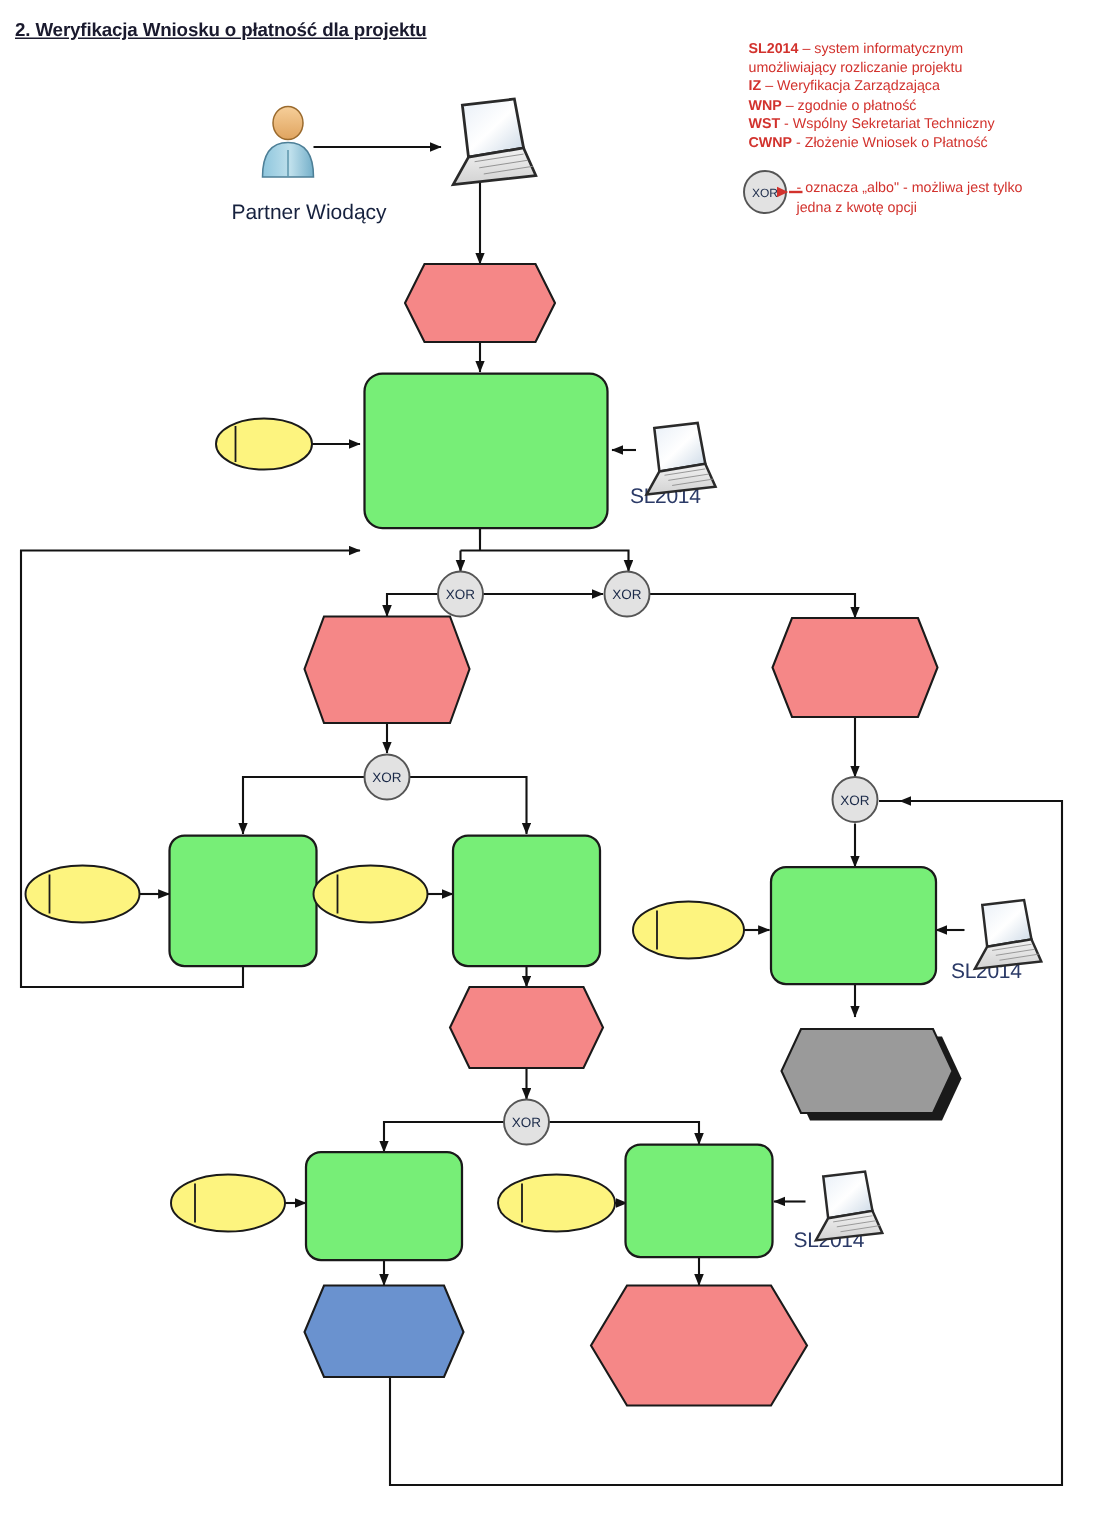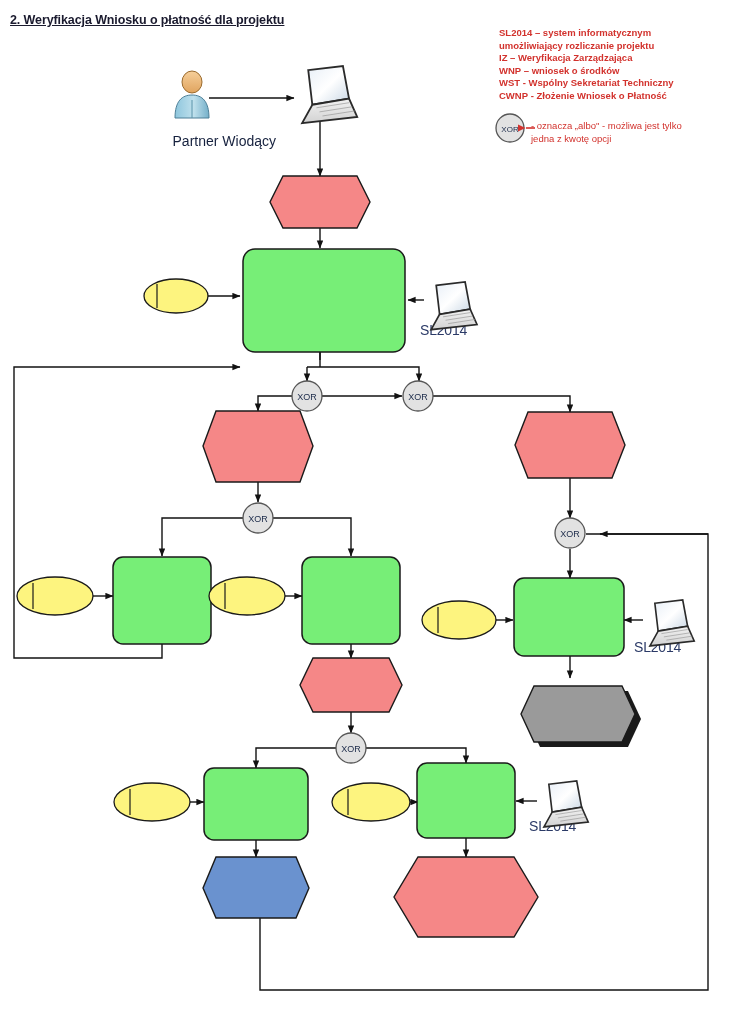--- a/index.html
+++ b/index.html
@@ -2,42 +2,42 @@
 <html><head>
 <meta charset="utf-8">
 <style>
   html,body{margin:0;padding:0;background:#ffffff;}
   body{width:740px;height:1017px;font-family:"Liberation Sans",sans-serif;position:relative;overflow:hidden;}
   #stage{position:relative;width:648px;height:1017px;}
   #svgroot{position:absolute;left:0;top:0;width:740px;height:1017px;}
   .t-title{position:absolute;left:10px;top:13px;font-size:12.5px;font-weight:bold;color:#1a1a2e;text-decoration:underline;letter-spacing:-0.1px;white-space:nowrap;}
   .legend{position:absolute;left:499px;top:27px;font-size:9.5px;color:#d2322d;line-height:12.6px;font-weight:bold;}
   .legend .ln{white-space:nowrap;}
-  .legend .ln .n{font-weight:bold;}
+  .legend .ln .n{font-weight:normal;}
   .legend-note{position:absolute;left:531px;top:119px;font-size:9.5px;color:#d2322d;font-weight:normal;line-height:13px;width:200px;}
   .nodelbl{position:absolute;display:flex;align-items:center;justify-content:center;text-align:center;box-sizing:border-box;pointer-events:none;}
   .nodelbl span{display:block;width:100%;}
   .lbl-dark{color:#10101a;}
   .lbl-white{color:#f2f2f2;}
-  .partner-lbl{position:absolute;left:136px;top:133px;width:140px;text-align:right;font-size:14px;color:#16213e;}
+  .partner-lbl{position:absolute;left:136px;top:133px;width:140px;text-align:center;font-size:14px;color:#16213e;}
   .sl-lbl{position:absolute;font-size:14px;color:#2b3a67;letter-spacing:-0.2px;}
   .xor-txt{font-size:9px;fill:#1b2a49;font-family:"Liberation Sans",sans-serif;}
 </style>
 </head>
 <body>
 
 <div id="stage">
 
   <div class="t-title">2. Weryfikacja Wniosku o płatność dla projektu</div>
 
   <div class="legend">
     <div class="ln"><b>SL2014</b><span class="n"> – system informatycznym</span></div>
     <div class="ln"><b></b><span class="n">umożliwiający rozliczanie projektu</span></div>
     <div class="ln"><b>IZ</b><span class="n"> – Weryfikacja Zarządzająca</span></div>
-    <div class="ln"><b>WNP</b><span class="n"> – wniosek o środków</span></div>
+    <div class="ln"><b>WNP</b><span class="n"> – zgodnie o płatność</span></div>
     <div class="ln"><b>WST</b><span class="n"> - Wspólny Sekretariat Techniczny</span></div>
     <div class="ln"><b>CWNP</b><span class="n"> - Złożenie Wniosek o Płatność</span></div>
   </div>
   <div class="legend-note">
     <div>- oznacza „albo" - możliwa jest tylko</div>
     <div>jedna z kwotę opcji</div>
   </div>
 
   <div class="partner-lbl">Partner Wiodący</div>
   <div class="sl-lbl" style="left:420px;top:322px;">SL2014</div>

